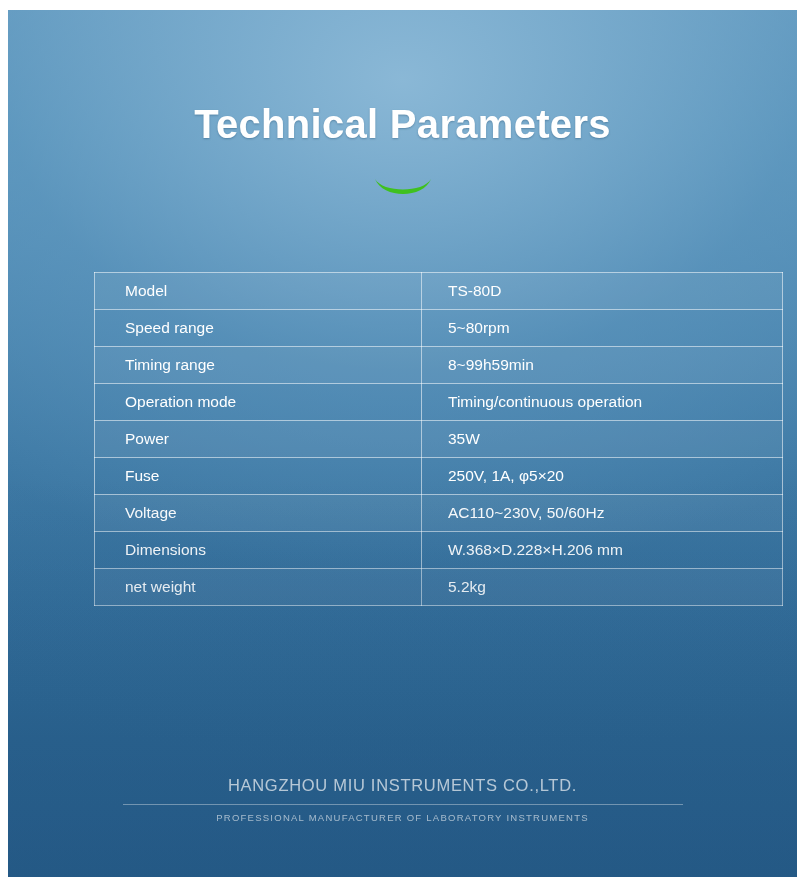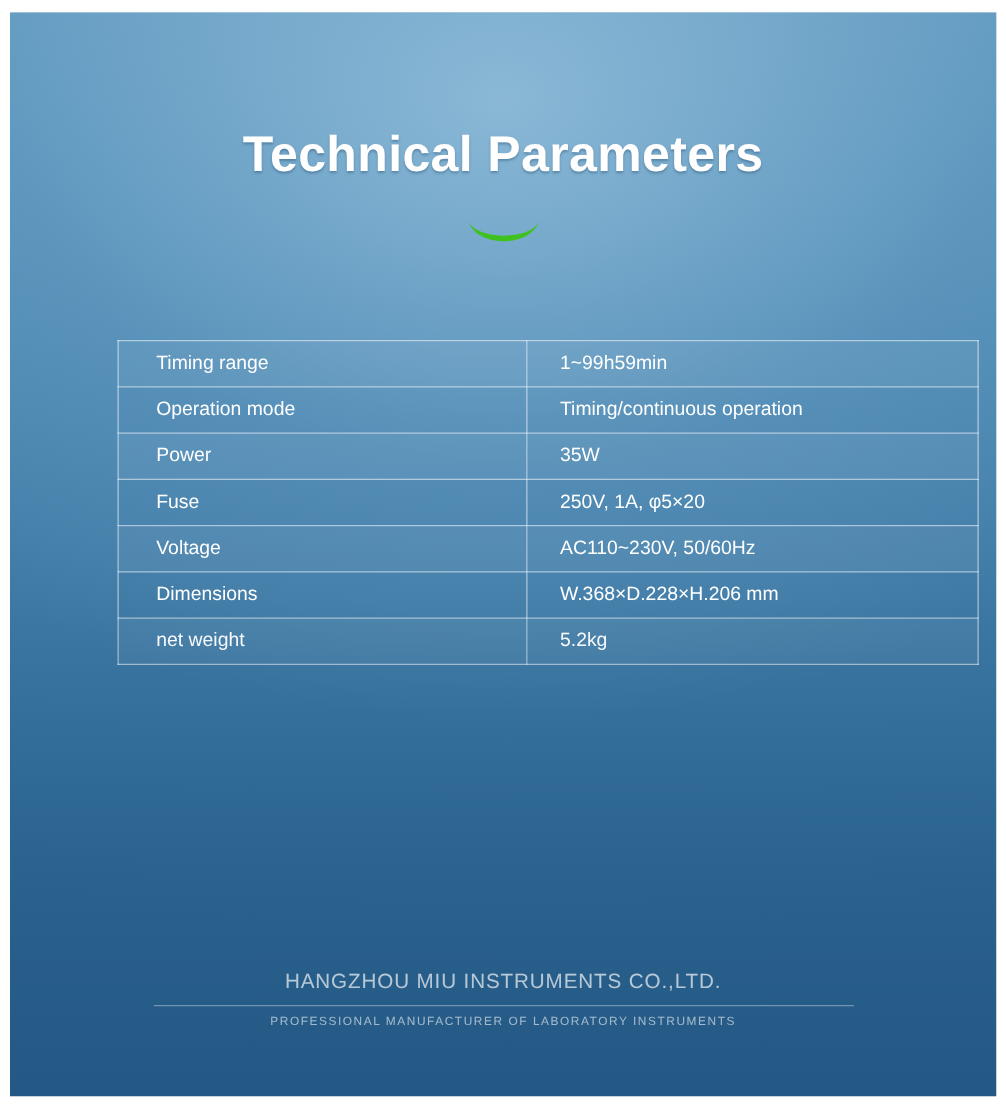--- a/index.html
+++ b/index.html
@@ -129,22 +129,30 @@
     <div class="swoosh">
       <svg width="64" height="26" viewBox="0 0 64 26" aria-hidden="true">
         <path d="M4 4 C 12 24, 52 24, 60 4 C 52 18, 12 18, 4 4 Z" fill="#3fc11f"></path>
       </svg>
     </div>
 
     <div class="spec-table-wrap">
       <table class="spec">
         <tbody>
           <tr>
+            <td class="label">Model</td>
+            <td class="value">TS-80D</td>
+          </tr>
+          <tr>
+            <td class="label">Speed range</td>
+            <td class="value">5~80rpm</td>
+          </tr>
+          <tr>
             <td class="label">Timing range</td>
-            <td class="value">1~99h59min</td>
+            <td class="value">8~99h59min</td>
           </tr>
           <tr>
             <td class="label">Operation mode</td>
             <td class="value">Timing/continuous operation</td>
           </tr>
           <tr>
             <td class="label">Power</td>
             <td class="value">35W</td>
           </tr>
           <tr>

